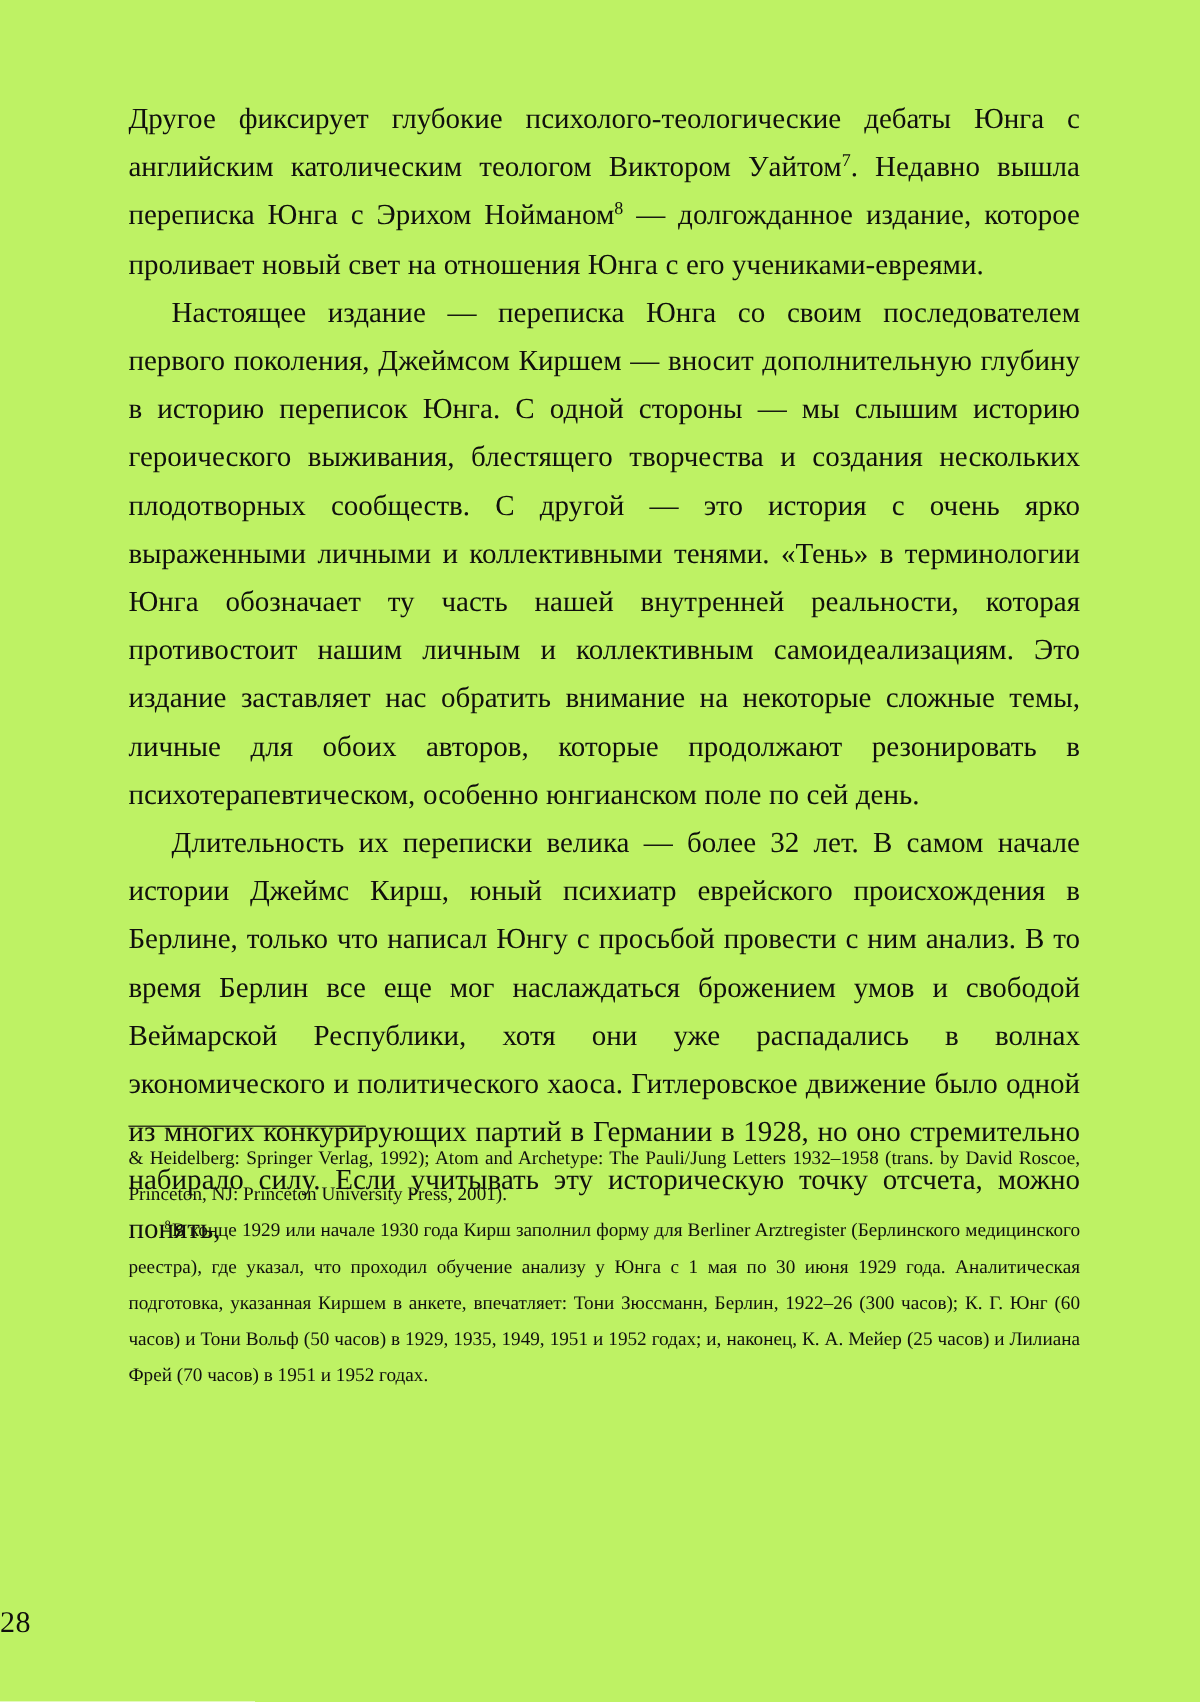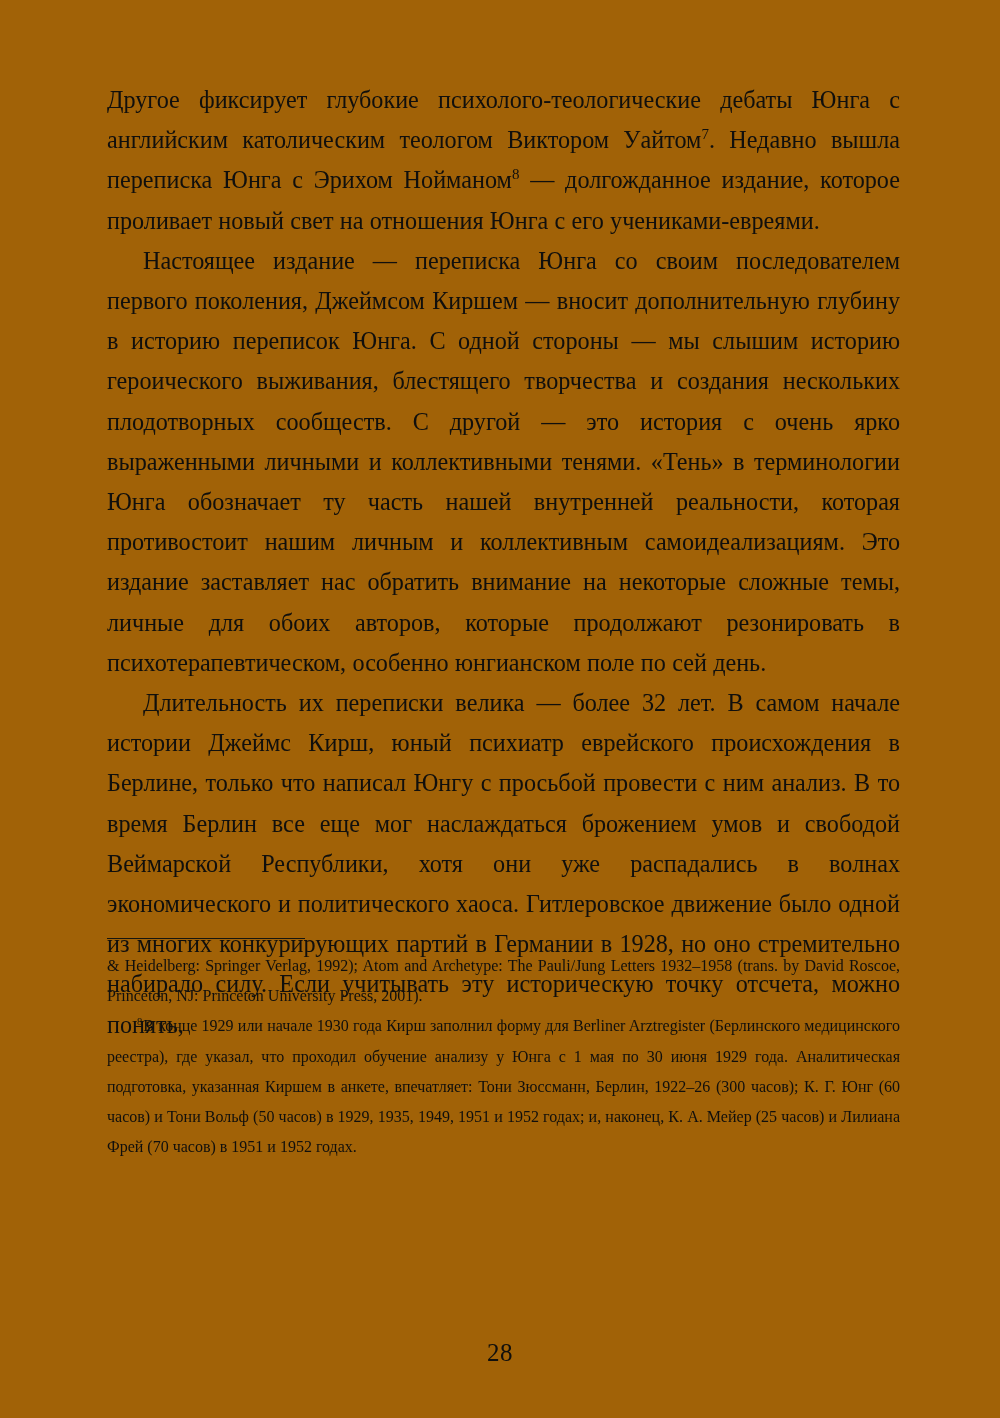--- a/index.html
+++ b/index.html
@@ -6,21 +6,21 @@
   html, body {
     margin: 0;
     padding: 0;
     background: #ffffff;
   }
 
   .page {
     position: relative;
     width: 1000px;
     height: 1418px;
-    background: #a16207;
+    background: #bef264;
     box-sizing: border-box;
     font-family: "Liberation Serif", "DejaVu Serif", serif;
     color: #100f0d;
     overflow: hidden;
   }
 
   
   .body-block {
     position: absolute;
     left: 107px;
@@ -85,21 +85,20 @@
     line-height: 0;
     margin-right: 1px;
   }
 
   
   .folio {
     position: absolute;
     left: 0;
     top: 1338px;
     width: 1000px;
-    text-align: center;
     font-size: 25px;
     line-height: 30px;
     letter-spacing: 0.02em;
   }
 </style>
 </head>
 <body>
 
 <div class="page">
 

